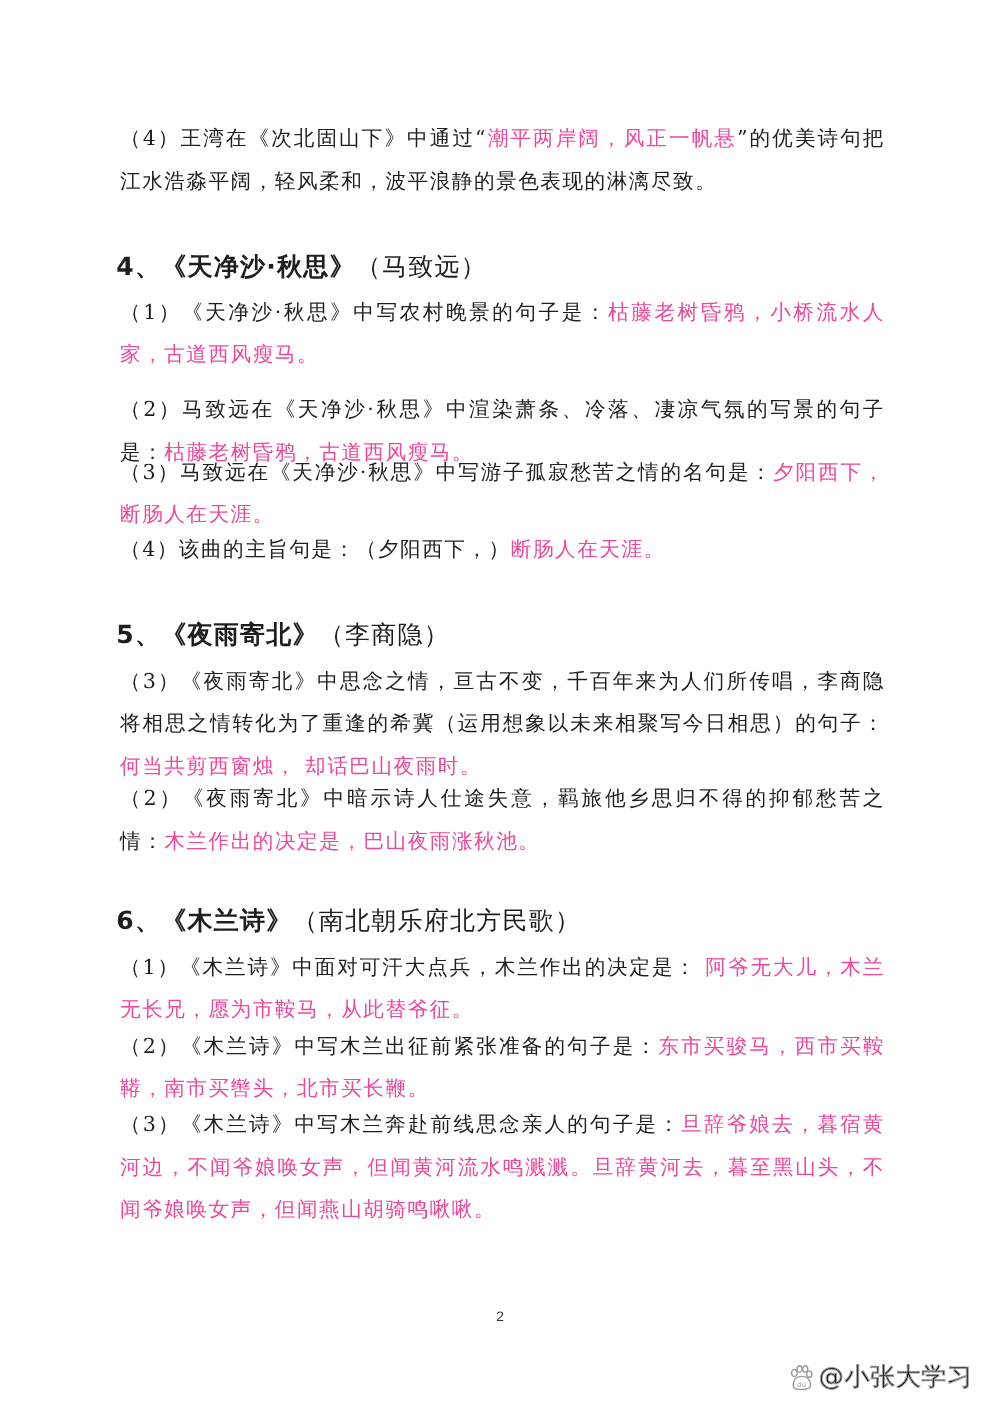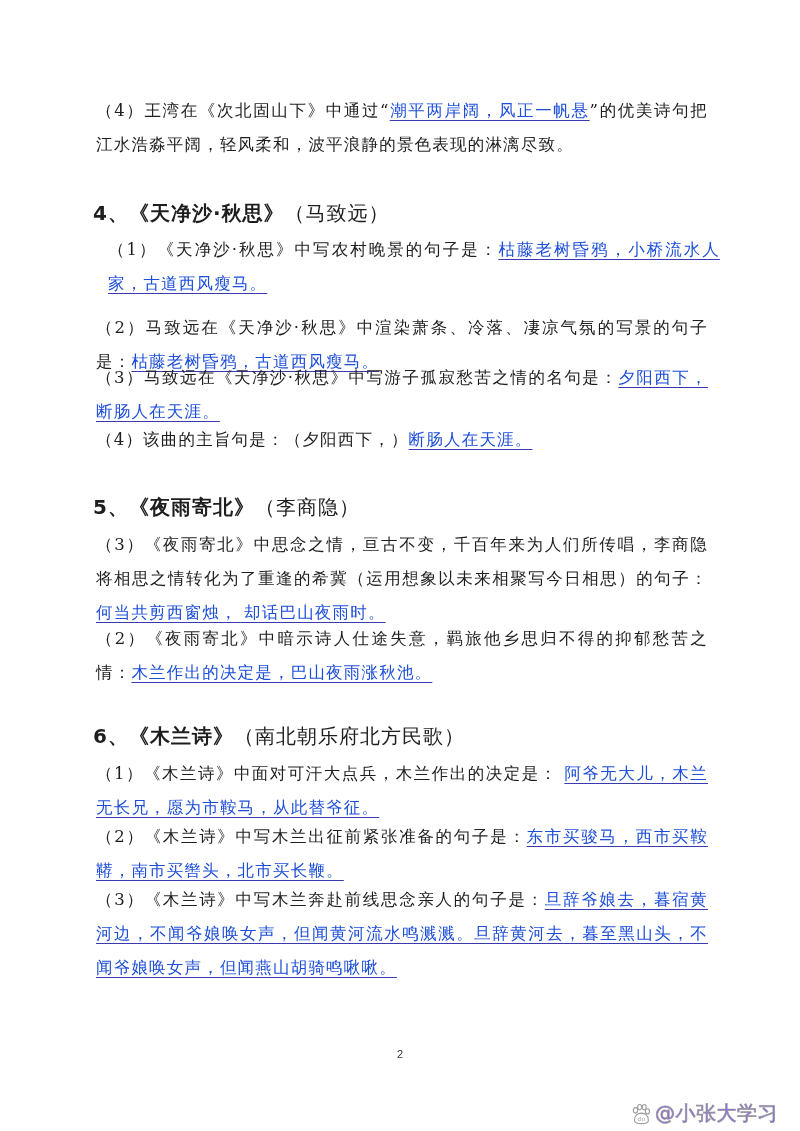--- a/index.html
+++ b/index.html
@@ -8,56 +8,55 @@
       font-family: "DejaVu Serif", "Liberation Serif", serif;
       color: #1e1e1e;
     }
     .page { position: absolute; left: 0; top: 0; width: 800px; height: 1131px; }
     .para {
       position: absolute; left: 96px; width: 612px;
       font-size: 16.5px; line-height: 34px; letter-spacing: 1.2px;
       margin: 0; text-align: justify;
     }
     .ans {
-      color: #1d4ed8;
-      text-decoration: underline;
+      color: #ec4899;
       text-decoration-color: #3a3ab0;
       text-underline-offset: 4px;
     }
     .heading {
       position: absolute; left: 93px; font-size: 20px; line-height: 30px;
       margin: 0; letter-spacing: 1px;
     }
     .heading .h-num, .heading .h-title { font-weight: bold; font-family: "DejaVu Sans", "Liberation Sans", sans-serif; }
     .heading .h-author { font-weight: normal; }
     .page-number {
       position: absolute; left: 0; width: 800px; top: 1048px; text-align: center;
       font-family: "Liberation Sans", sans-serif; font-size: 11px; color: #333;
     }
     .watermark {
       position: absolute; right: 22px; top: 1088px;
-      font-family: "DejaVu Sans", sans-serif; font-size: 20px; color: #8b5cf6;
+      font-family: "DejaVu Sans", sans-serif; font-size: 20px; color: #000000;
       -webkit-text-stroke: 0.8px #9a9a9a; letter-spacing: 0.5px;
-      display: flex; align-items: center; gap: 3px; margin-top: 12px;
+      display: flex; align-items: center; gap: 3px;
     }
     .paw { width: 22px; height: 22px; display: inline-block; }
   </style>
 </head>
 <body>
 
 <div class="page">
 
   <p class="para" style="top:94px;">
     <span>（4）王湾在《次北固山下》中通过“</span><span class="ans">潮平两岸阔，风正一帆悬</span><span>”的优美诗句把江水浩淼平阔，轻风柔和，波平浪静的景色表现的淋漓尽致。</span>
   </p>
 
   <h2 class="heading" style="top:198px;">
     <span class="h-num">4、</span><span class="h-title">《天净沙·秋思》</span><span class="h-author">（马致远）</span>
   </h2>
-  <p class="para" style="top:233px;margin-left:12px;">
+  <p class="para" style="top:233px;">
     <span>（1）《天净沙·秋思》中写农村晚景的句子是：</span><span class="ans">枯藤老树昏鸦，小桥流水人家，古道西风瘦马。</span>
   </p>
   <p class="para" style="top:299px;margin-top:12px;">
     <span>（2）马致远在《天净沙·秋思》中渲染萧条、冷落、凄凉气氛的写景的句子是：</span><span class="ans">枯藤老树昏鸦，古道西风瘦马。</span>
   </p>
   <p class="para" style="top:361px;">
     <span>（3）马致远在《天净沙·秋思》中写游子孤寂愁苦之情的名句是：</span><span class="ans">夕阳西下，断肠人在天涯。</span>
   </p>
   <p class="para" style="top:423px;">
     <span>（4）该曲的主旨句是：（夕阳西下，）</span><span class="ans">断肠人在天涯。</span>

